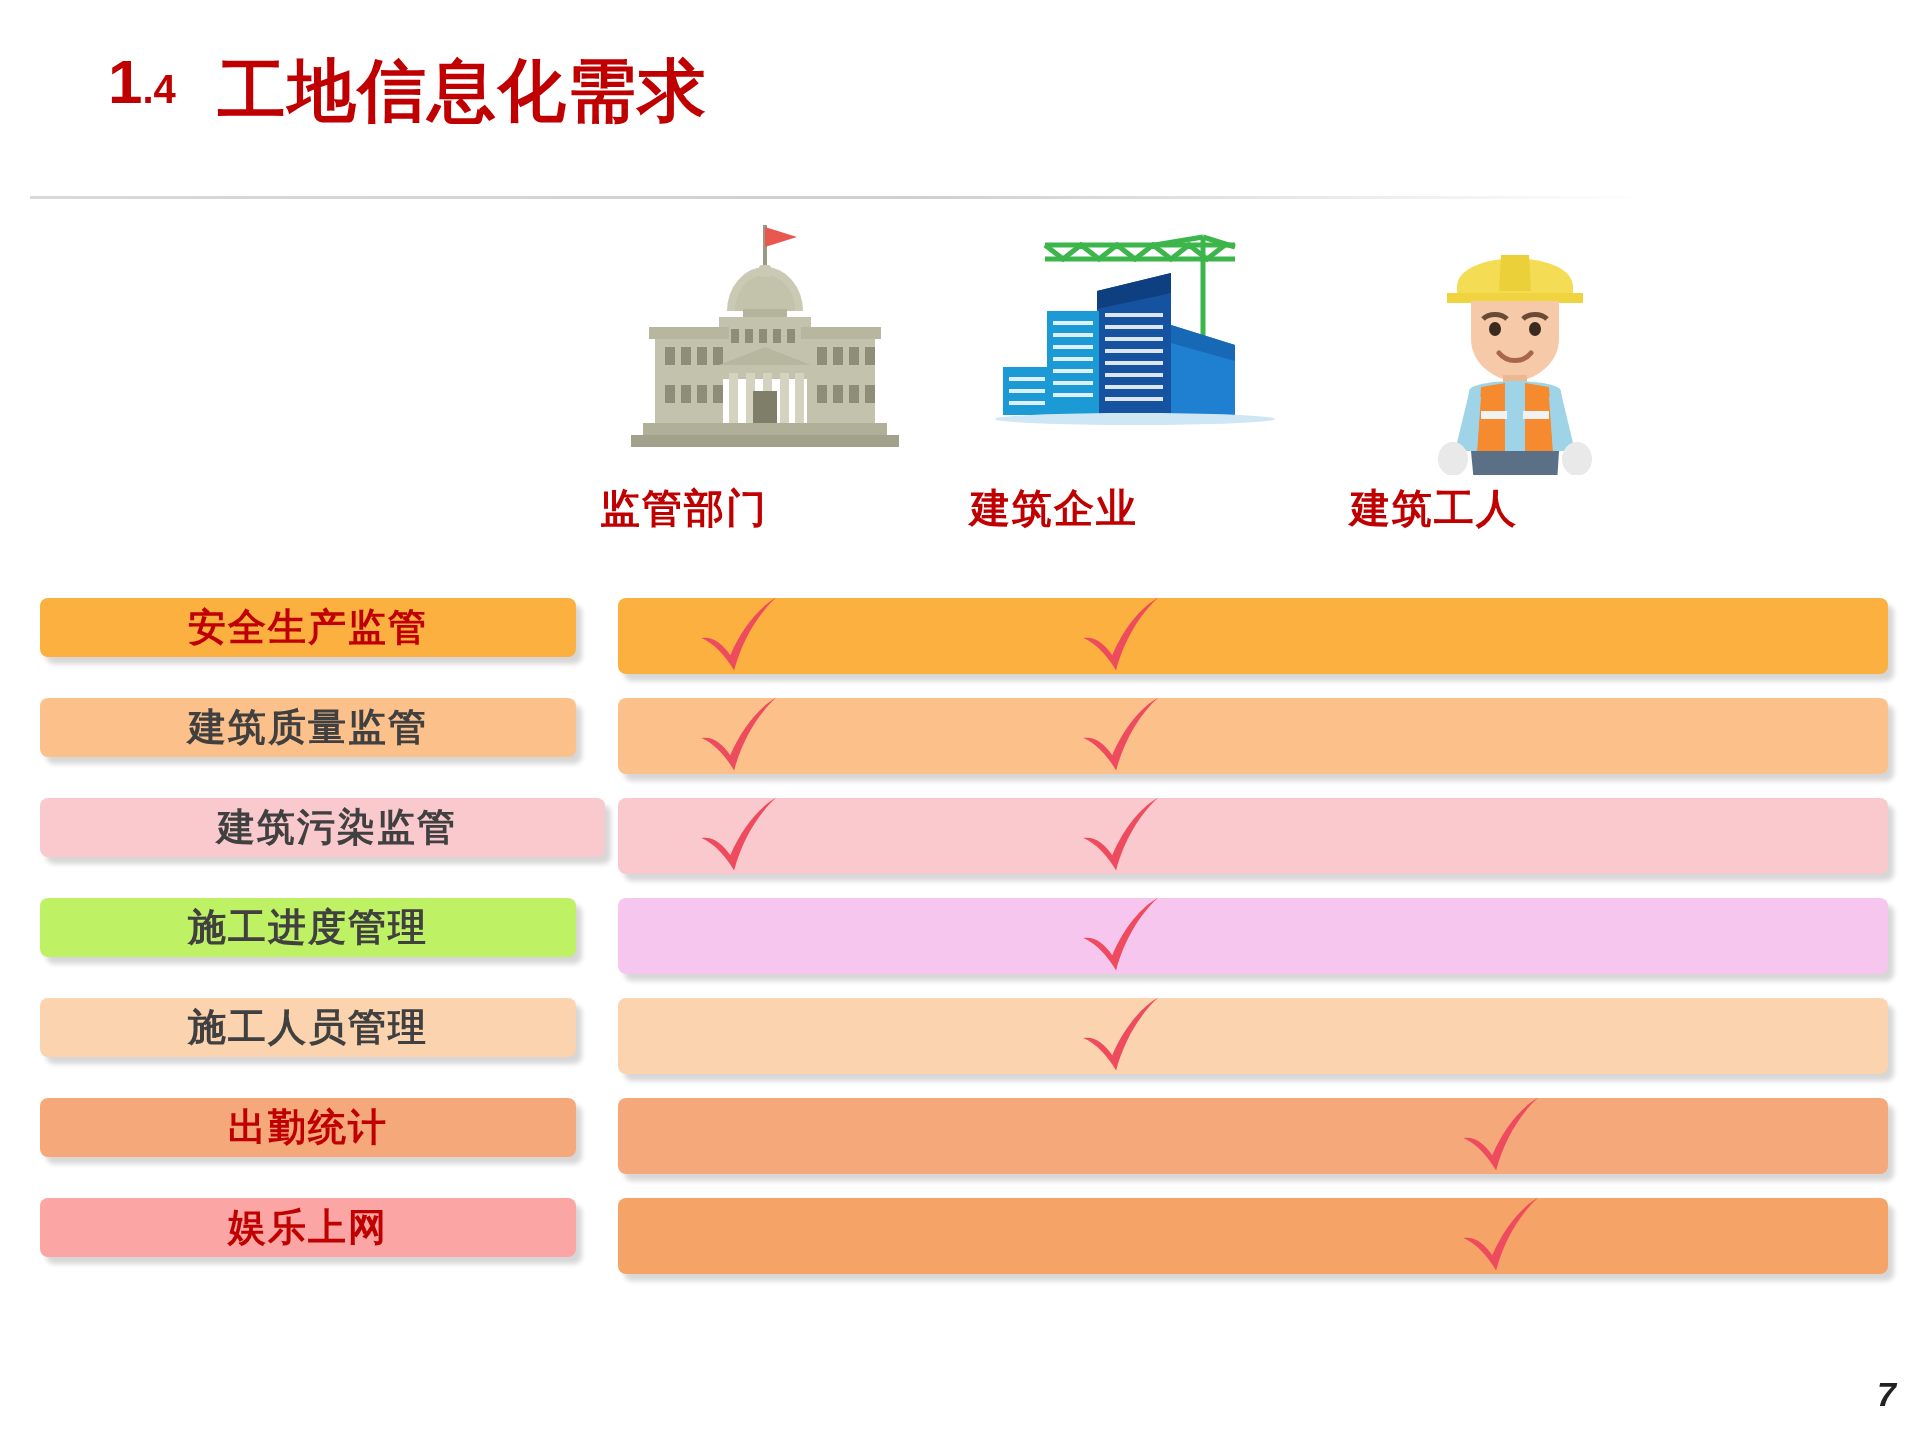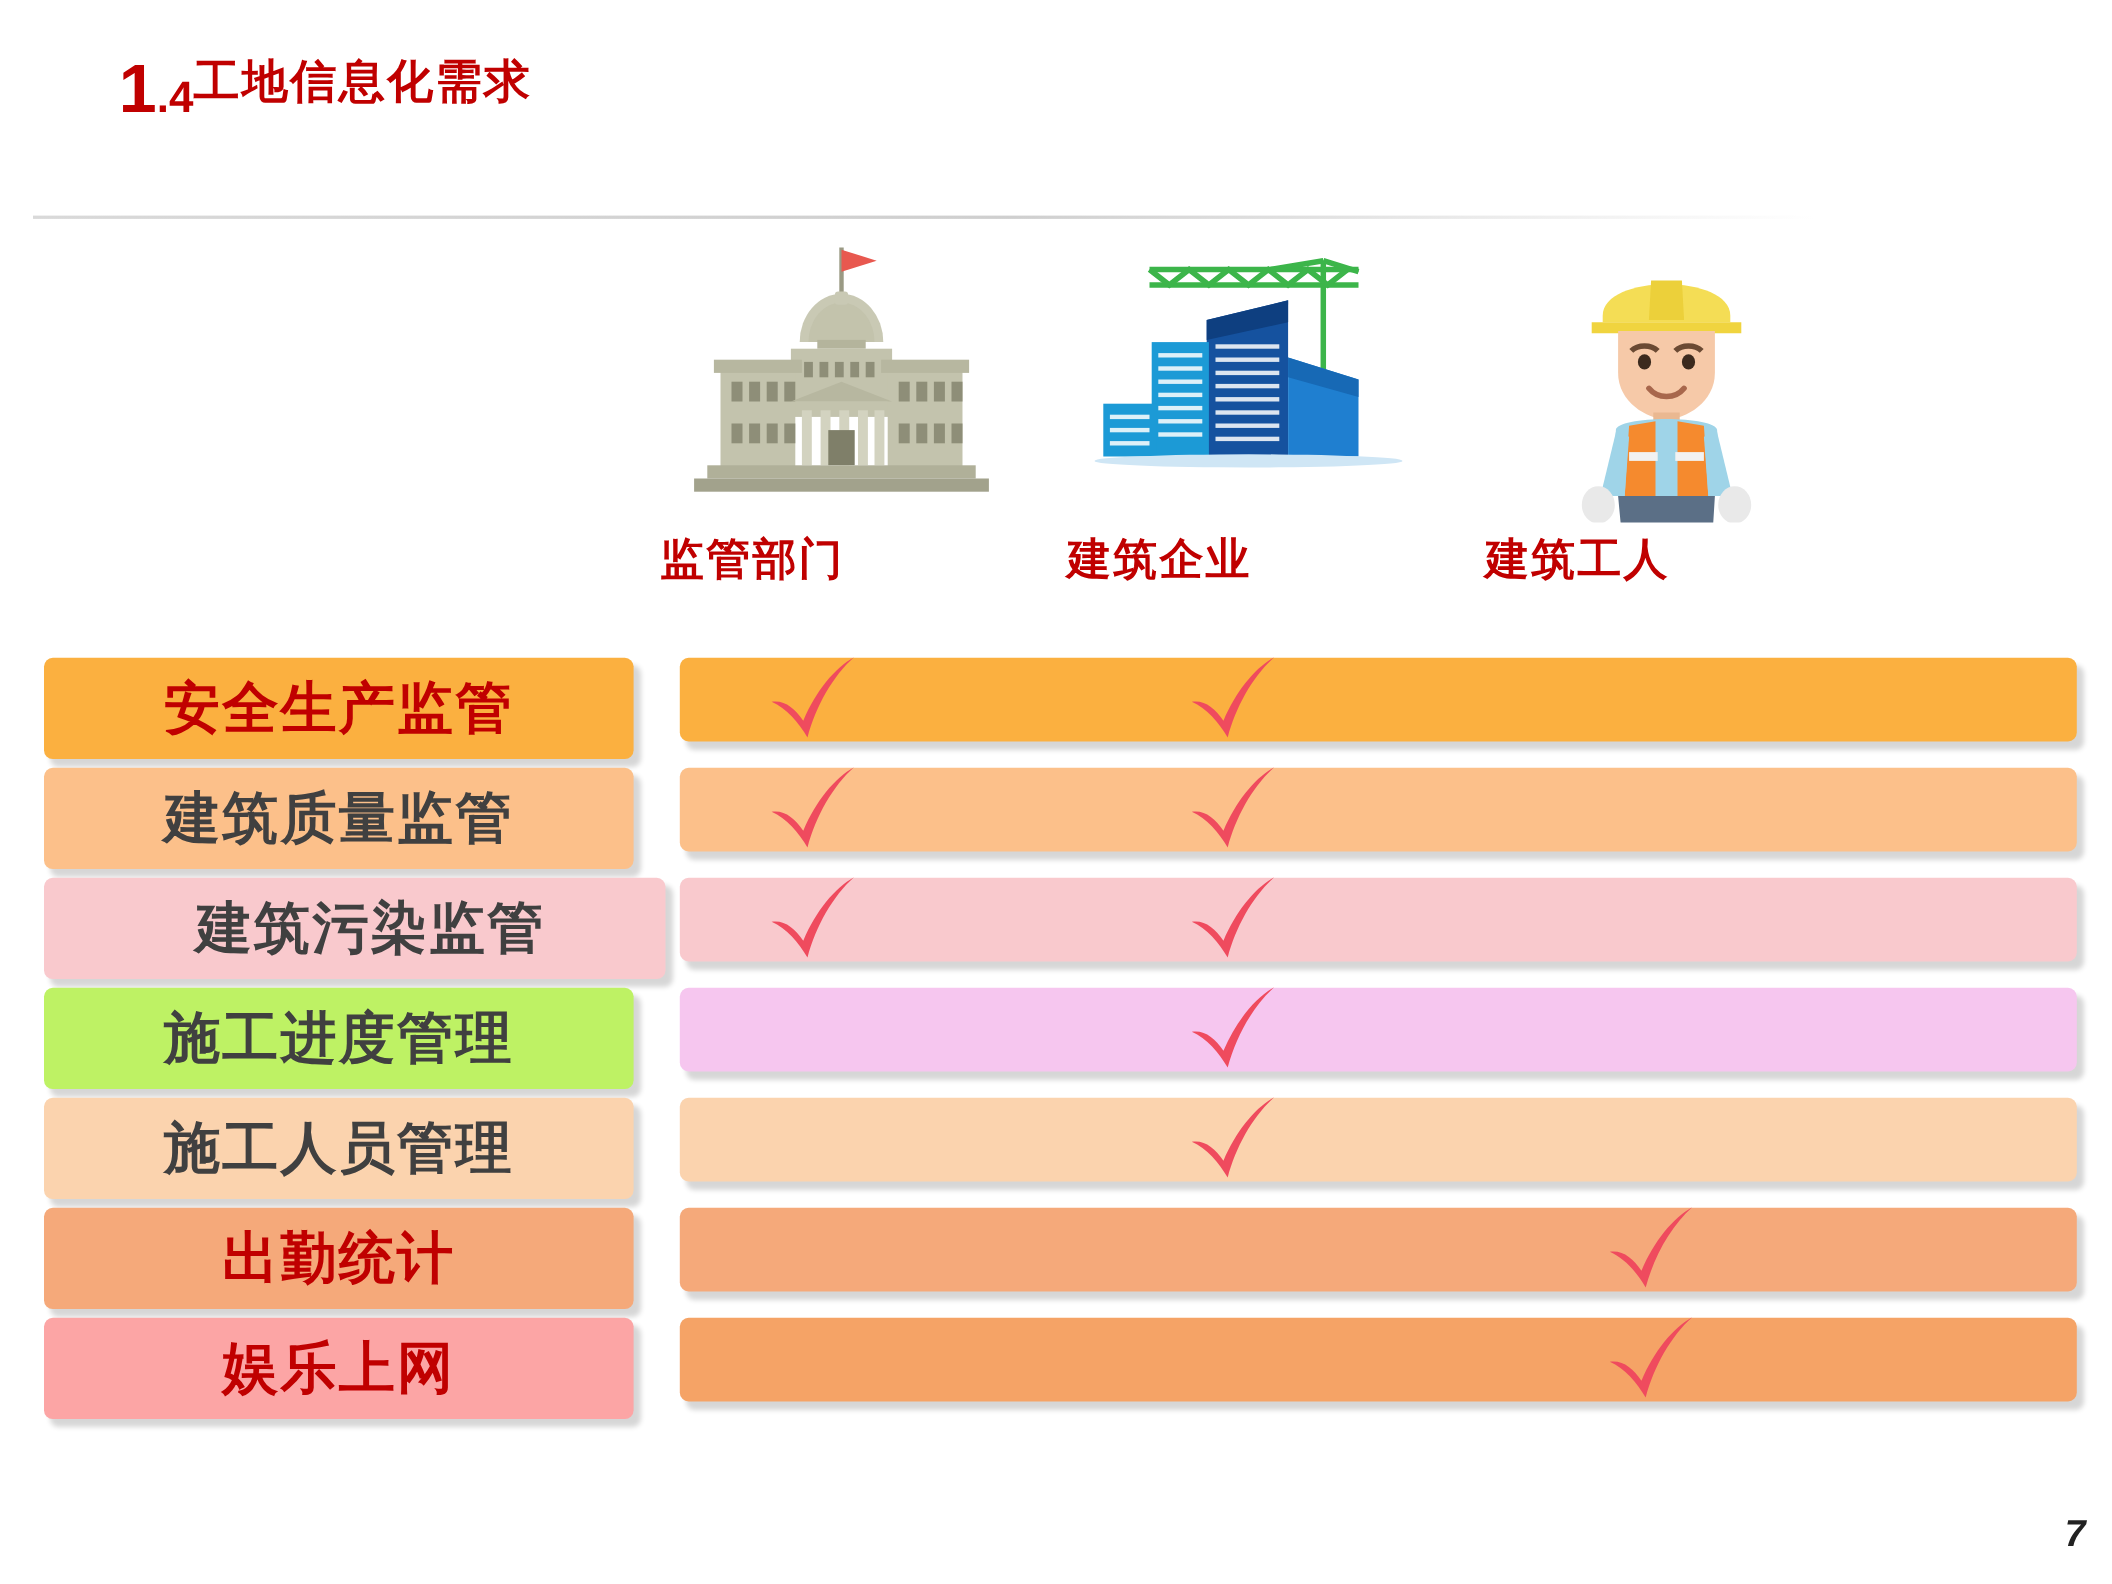--- a/index.html
+++ b/index.html
@@ -33,22 +33,23 @@
     color: #c00000;
     font-size: 62px;
     font-weight: bold;
     letter-spacing: 0px;
   }
   .title-num .sub {
     font-size: 40px;
   }
   .title-text {
     color: #c00000;
-    font-size: 42px;
-    font-weight: bold;
+    font-size: 68px;
+    font-weight: bold;
+    margin-left: 42px;
     letter-spacing: 2px;
   }
   .title-rule {
     position: absolute;
     left: 30px;
     top: 196px;
     width: 1620px;
     height: 3px;
     background: linear-gradient(to right, #d9d9d9 0%, #cfcfcf 55%, #ffffff 100%);
   }
@@ -94,26 +95,26 @@
   .row {
     position: relative;
     height: 88px;
     margin-bottom: 12px;
   }
   .row-label {
     position: absolute;
     left: 0;
     top: 0;
     width: 536px;
-    height: 92px;
+    height: 59px;
     border-radius: 8px;
     display: flex;
     align-items: center;
     justify-content: center;
-    font-size: 51px;
+    font-size: 38px;
     font-weight: bold;
     letter-spacing: 2px;
     box-shadow: 6px 7px 5px rgba(0,0,0,0.16);
   }
   .row-track {
     position: absolute;
     left: 578px;
     top: 0;
     width: 1270px;
     height: 76px;

